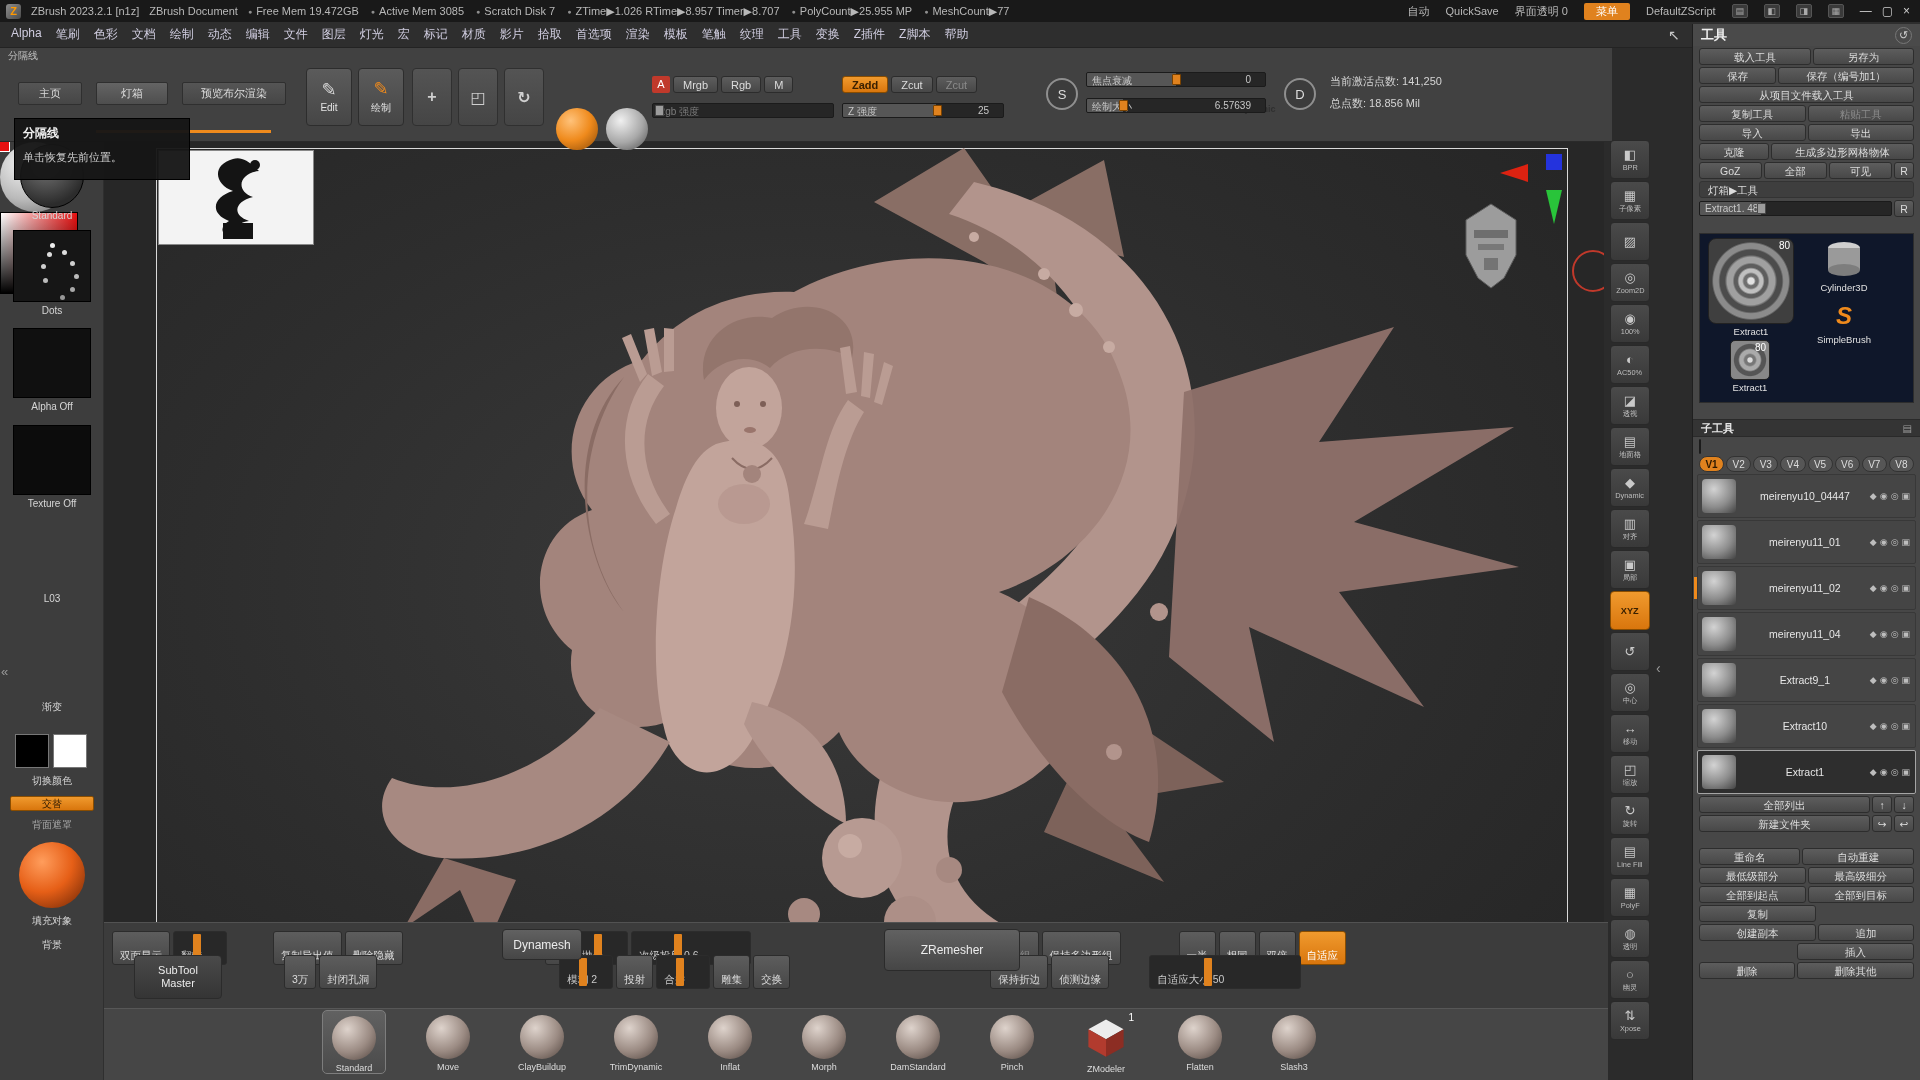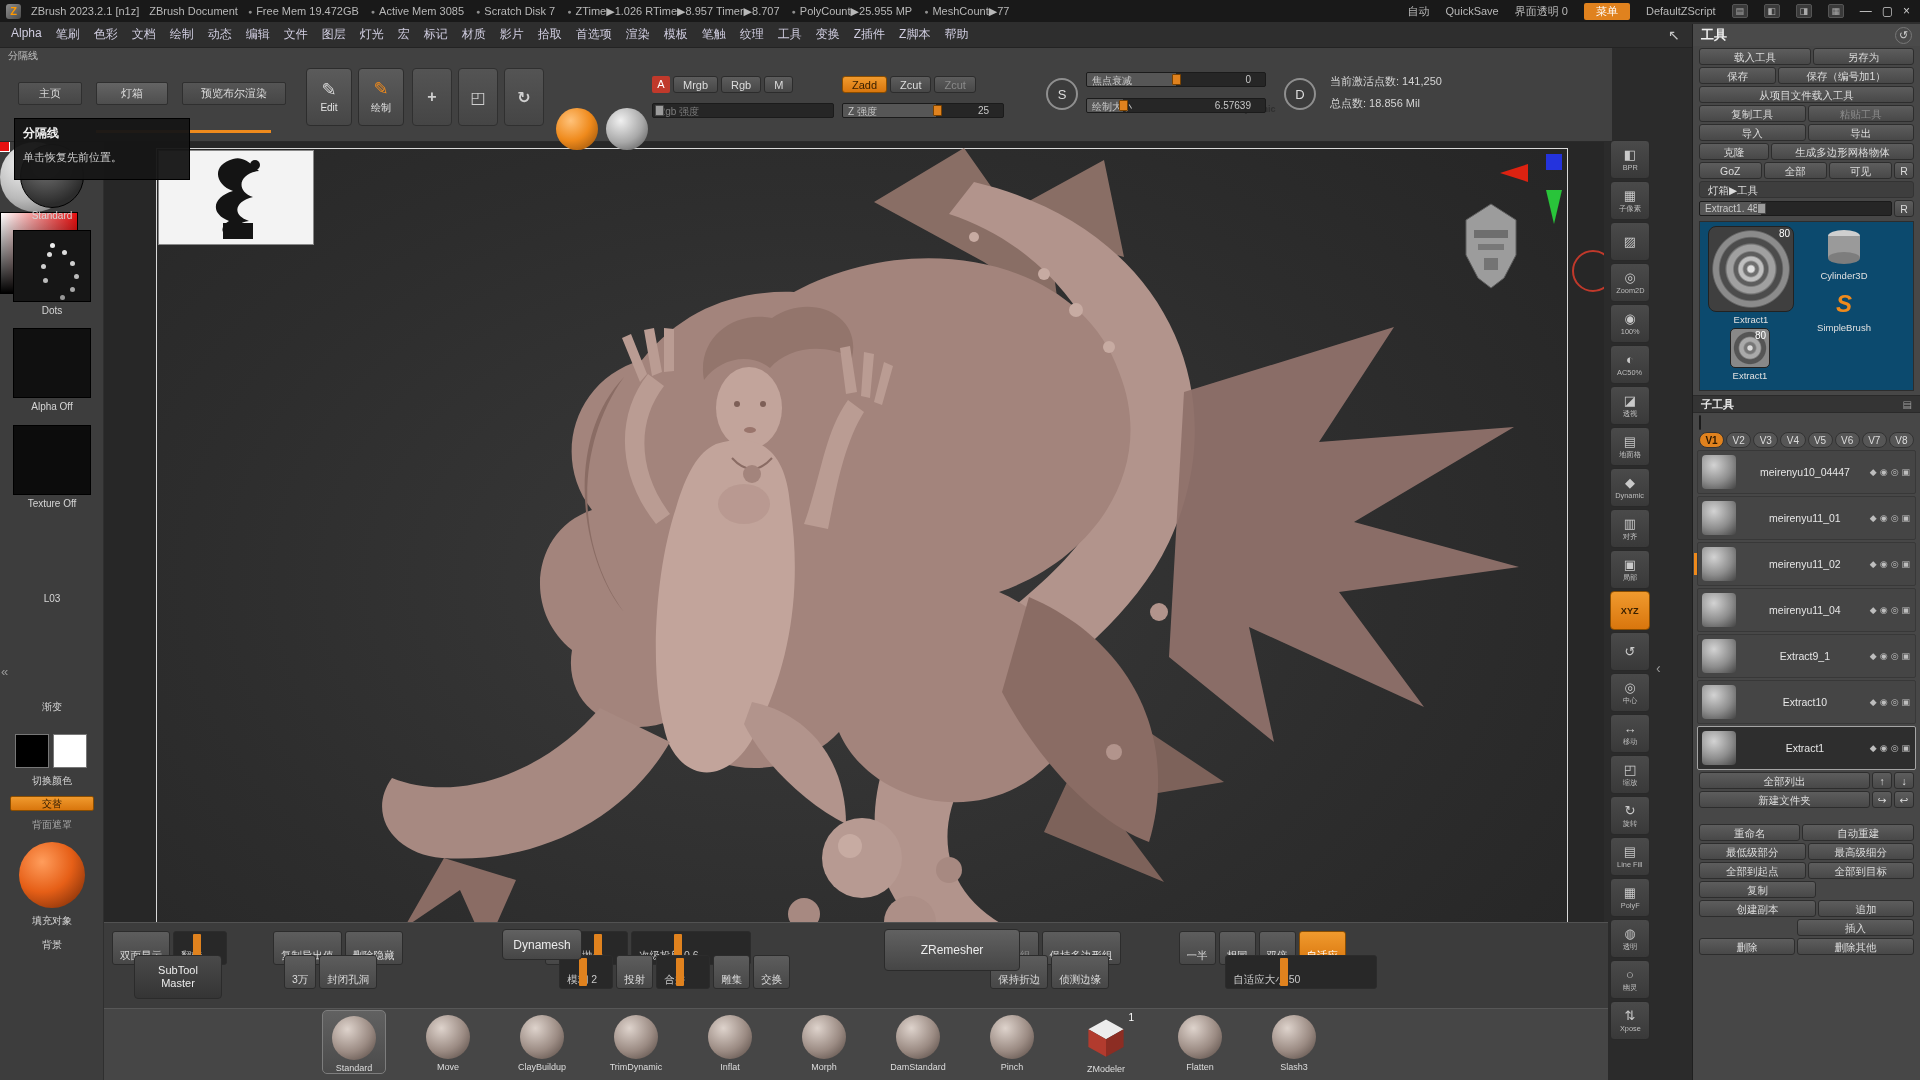--- a/index.html
+++ b/index.html
@@ -35,21 +35,21 @@
 #gyro-group{position:absolute;left:412px;top:20px;display:flex;gap:6px}
 .gyro-btn{width:40px;height:58px;display:flex;align-items:center;justify-content:center;background:linear-gradient(#545454,#454545);border:1px solid #303030;border-radius:4px}
 .gyro-ico{font-size:16px;color:#cfcfcf;font-weight:bold}
 .sphere{position:absolute;border-radius:50%}
 #paint-sphere{left:556px;top:60px;width:42px;height:42px;background:radial-gradient(circle at 35% 30%,#ffc27a,#ef8a1c 50%,#94500a 95%)}
 #mat-sphere{left:606px;top:60px;width:42px;height:42px;background:radial-gradient(circle at 35% 30%,#f0f0f0,#a8a8a8 55%,#585858 95%)}
 #color-modes{position:absolute;left:652px;top:28px;display:flex;gap:3px;align-items:center}
 #sculpt-modes{position:absolute;left:842px;top:28px;display:flex;gap:3px;align-items:center}
 .mode-badge{width:18px;height:17px;background:#c0392b;color:#fff;text-align:center;line-height:16px;border-radius:2px;font-size:11px}
 .mode-btn{height:17px;line-height:16px;padding:0 9px;background:linear-gradient(#5d5d5d,#474747);border:1px solid #2c2c2c;border-radius:3px;font-size:11px;color:#ddd;white-space:nowrap}
-.mode-btn.orange{background:linear-gradient(#f09a2e,#d9760d);color:#3a2000;border-color:#8a4d00;font-weight:normal}
+.mode-btn.orange{background:linear-gradient(#f09a2e,#d9760d);color:#3a2000;border-color:#8a4d00;font-weight:bold}
 .mode-btn.dim{color:#8b8b8b}
 .round-badge{position:absolute;width:32px;height:32px;border-radius:50%;border:2px solid #8f8f8f;background:#3c3c3c;color:#ddd;font-size:13px;display:flex;align-items:center;justify-content:center}
 #stroke-circle{left:1046px;top:30px}
 #d-circle{left:1284px;top:30px}
 #dynamic-tag{position:absolute;left:1238px;top:56px;font-size:9px;font-weight:bold;color:#2f2f2f}
 #pt-count1{position:absolute;left:1330px;top:26px;font-size:11px;color:#d4d4d4;white-space:nowrap}
 #pt-count2{position:absolute;left:1330px;top:48px;font-size:11px;color:#d4d4d4;white-space:nowrap}
 
 
 .zslider{position:relative;height:15px;background:#262626;border:1px solid #1b1b1b;border-radius:2px;color:#c8c8c8;font-size:10px;overflow:hidden}
@@ -113,21 +113,21 @@
 .panel-header{display:flex;align-items:center;height:22px;padding:0 8px;background:#4a4a4a}
 .panel-header .ptitle{font-size:13px;font-weight:bold;color:#efefef;flex:1}
 .panel-header .undo{width:17px;height:17px;border:1px solid #777;border-radius:50%;color:#ccc;font-size:11px;text-align:center;line-height:15px}
 .p-row{display:flex;gap:2px;margin:2px 6px;align-items:center}
 .p-btn{flex:1 1 auto;height:17px;line-height:16px;text-align:center;background:linear-gradient(#5d5d5d,#484848);border:1px solid #2d2d2d;border-radius:3px;color:#dcdcdc;font-size:10.5px;white-space:nowrap;padding:0 12px;overflow:hidden}
 .p-btn.dim{color:#8b8b8b}
 .p-btn.small{flex:0 0 20px;padding:0}
 .p-btn.flat{background:#3e3e3e;text-align:left;padding-left:8px;border-color:#333}
 .p-btn.spacer{visibility:hidden}
 #extract-row .zslider{flex:1}
-#thumb-area{position:relative;margin:4px 6px;height:170px;background:#0c4a6e;border:1px solid #2d2d2d}
+#thumb-area{position:relative;margin:16px 6px;height:170px;background:#0f172a;border:1px solid #2d2d2d}
 #big-thumb{position:absolute;left:8px;top:4px;width:86px;height:86px;border-radius:8px;border:1px solid #222;background:radial-gradient(circle at 50% 50%,#e2e2e2 0 5%,#6f6f6f 8% 12%,#c0c0c0 15% 20%,#5d5d5d 23% 28%,#a0a0a0 31% 40%,#4c4c4c 44% 52%,#8b8b8b 55% 63%,#3f3f3f 66%)}
 #small-thumb{position:absolute;left:30px;top:106px;width:40px;height:40px;border-radius:5px;border:1px solid #222;background:radial-gradient(circle at 50% 50%,#ddd 0 8%,#777 12% 20%,#aaa 26% 38%,#555 44% 58%,#888 62%)}
 .badge{position:absolute;right:3px;top:1px;color:#fff;font-size:10px}
 .ta-label{position:absolute;font-size:9.5px;color:#e0e0e0;text-align:center;white-space:nowrap}
 #big-label{left:8px;top:92px;width:86px}
 #small-label{left:14px;top:148px;width:72px}
 #cyl-thumb{position:absolute;left:122px;top:6px;width:44px;height:40px}
 #cyl-label{left:104px;top:48px;width:80px}
 #simple-thumb{position:absolute;left:128px;top:66px;width:32px;height:32px;display:flex;align-items:center;justify-content:center}
 #simple-thumb .sS{color:#ef8a1c;font-size:24px;font-weight:bold;font-style:italic}
@@ -154,21 +154,21 @@
 #strip-row1{top:8px}#strip-row2{top:32px}#strip-row3{top:56px}
 .strip-group{display:flex;gap:3px;align-items:center}
 #strip-row1 .strip-group:nth-child(1){margin-left:8px}
 #strip-row1 .strip-group:nth-child(2){margin-left:46px}
 #strip-row1 .strip-group:nth-child(3){margin-left:142px}
 #strip-row1 .strip-group:nth-child(4){margin-left:240px}
 #strip-row1 .strip-group:nth-child(5){margin-left:58px}
 #strip-row2 .strip-group:nth-child(1){margin-left:180px}
 #strip-row2 .strip-group:nth-child(2){margin-left:182px}
 #strip-row2 .strip-group:nth-child(3){margin-left:200px}
-#strip-row2 .strip-group:nth-child(4){margin-left:116px}
+#strip-row2 .strip-group:nth-child(4){margin-left:40px}
 #strip-row3 .strip-group:nth-child(1){margin-left:398px}
 #strip-row3 .strip-group:nth-child(2){margin-left:30px}
 #strip-row3 .strip-group:nth-child(3){margin-left:160px}
 #strip-row3 .strip-group:nth-child(4){margin-left:80px}
 .mini{position:relative;height:16px;line-height:15px;padding:16px 7px;background:linear-gradient(#5d5d5d,#474747);border:1px solid #2c2c2c;border-radius:3px;font-size:10.5px;color:#dcdcdc;white-space:nowrap}
 .mini.dim{color:#8b8b8b}
 .mini.orange{background:linear-gradient(#f09a2e,#d9760d);color:#fff;border-color:#8a4d00}
 .mini.slider,.mini.slider-sm,.mini.slider-lg{background:#282828;color:#c9c9c9;overflow:hidden}
 .mini.slider{min-width:120px}
 .mini.slider-sm{min-width:54px}

